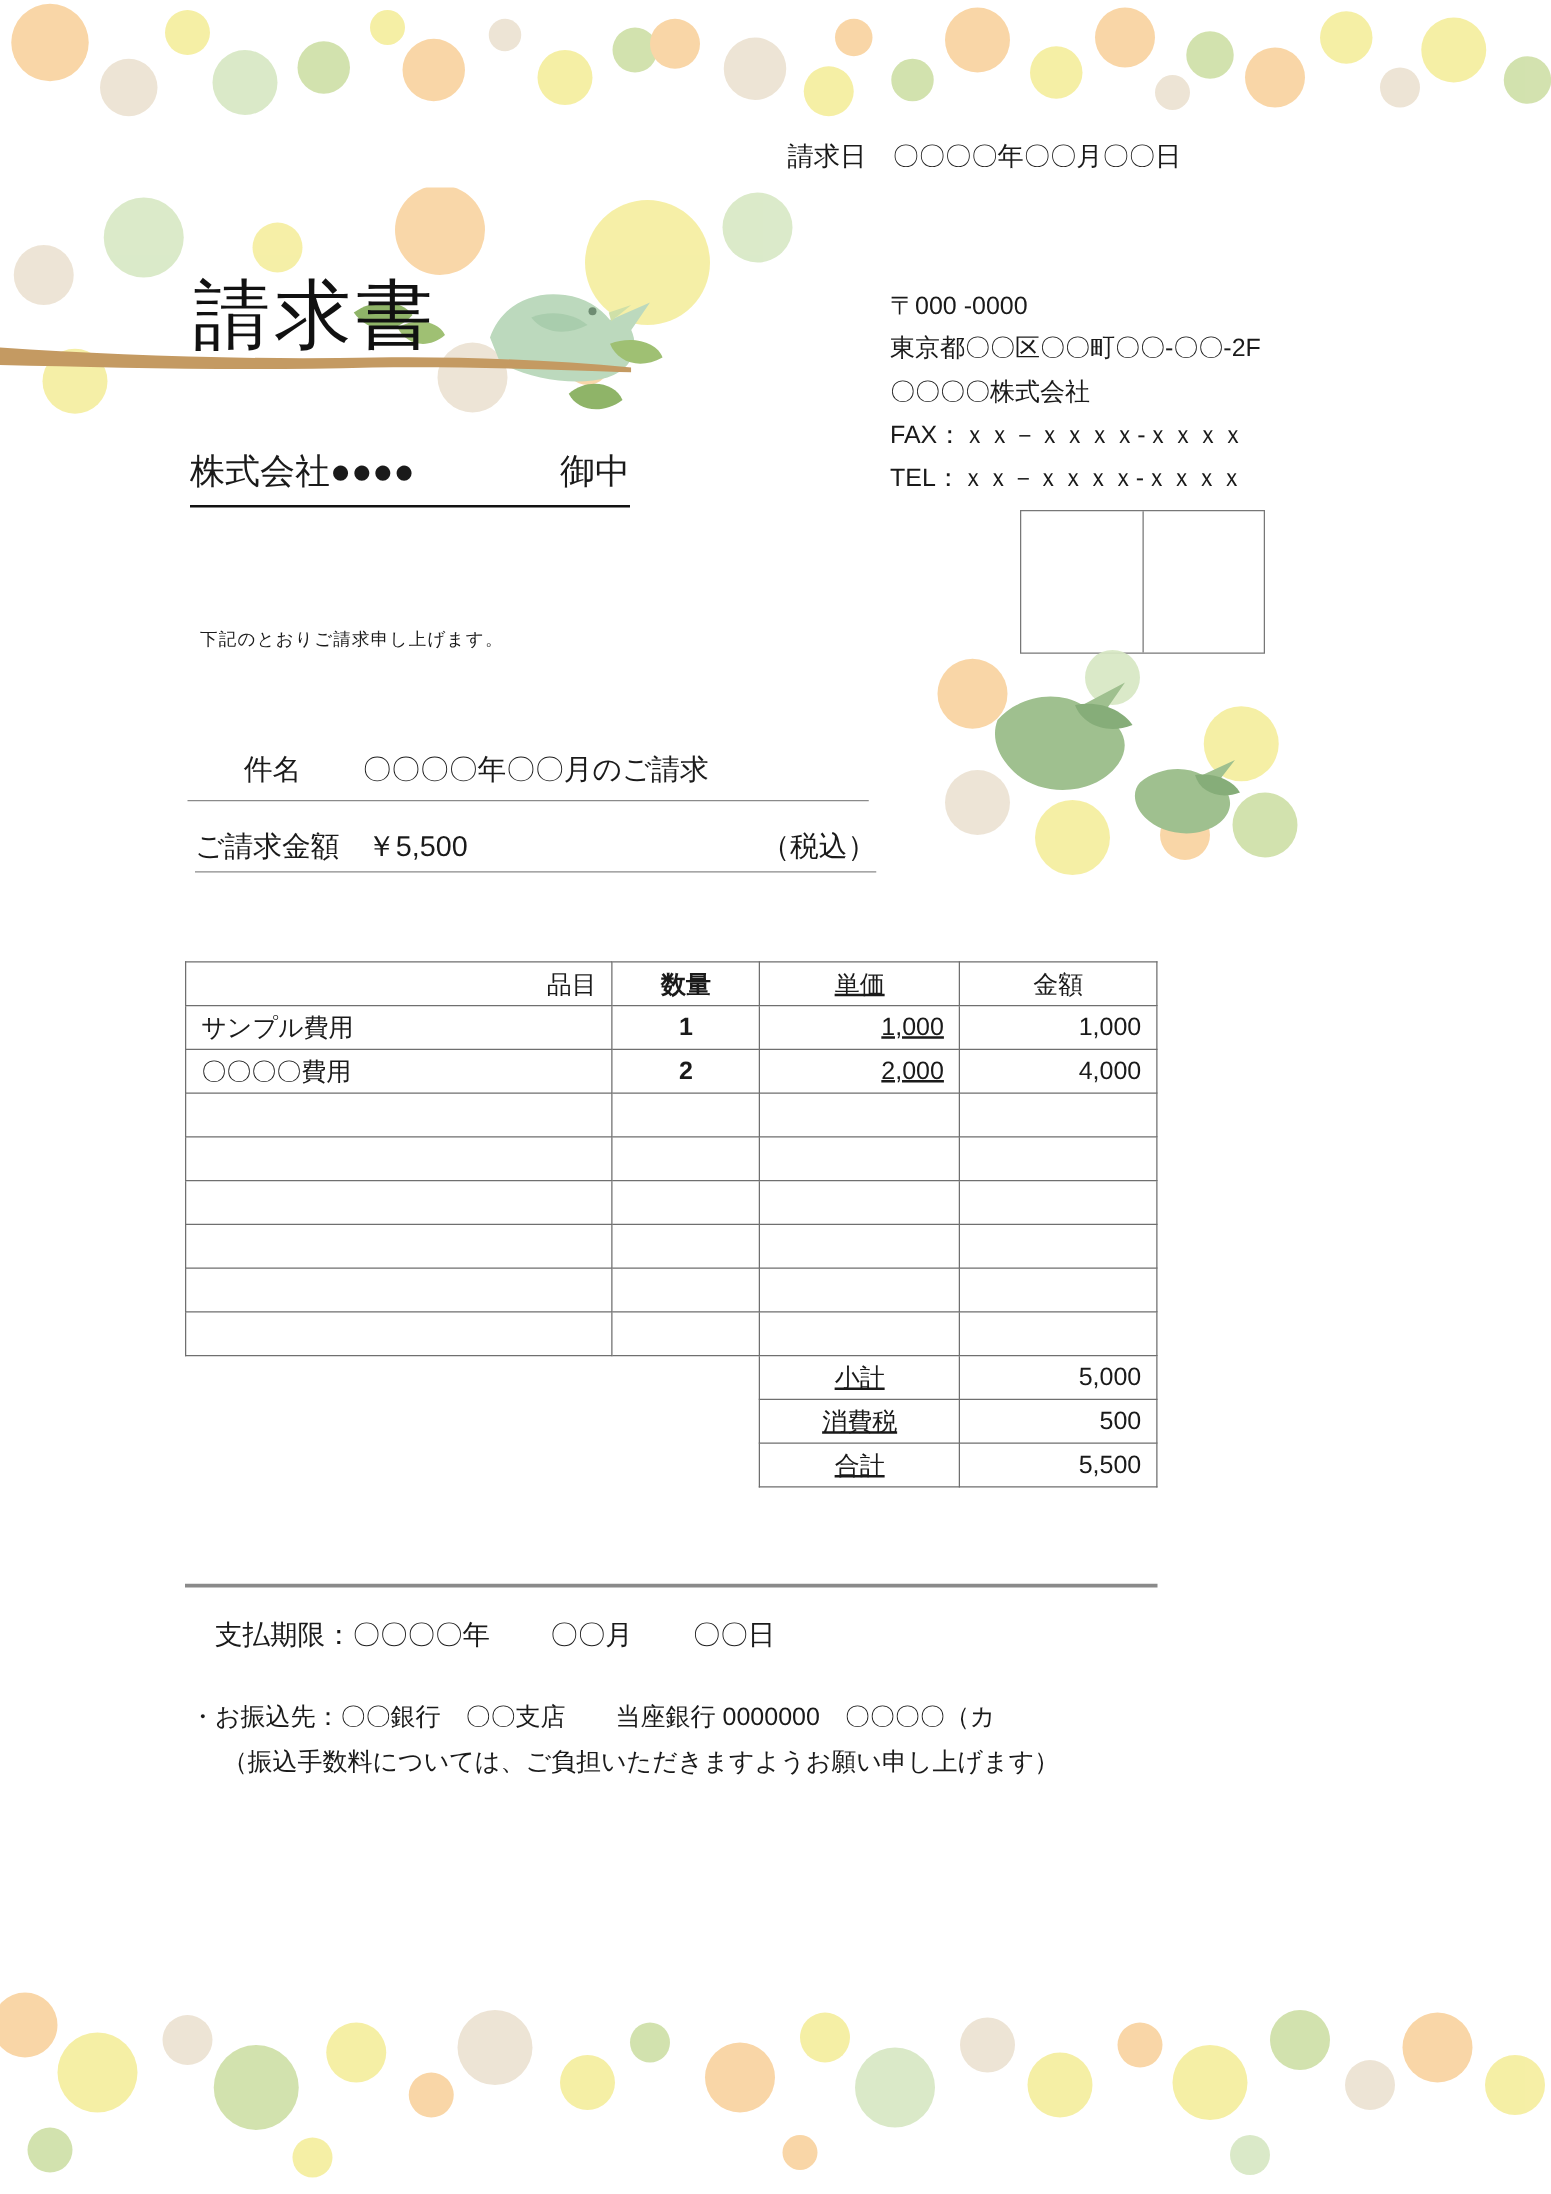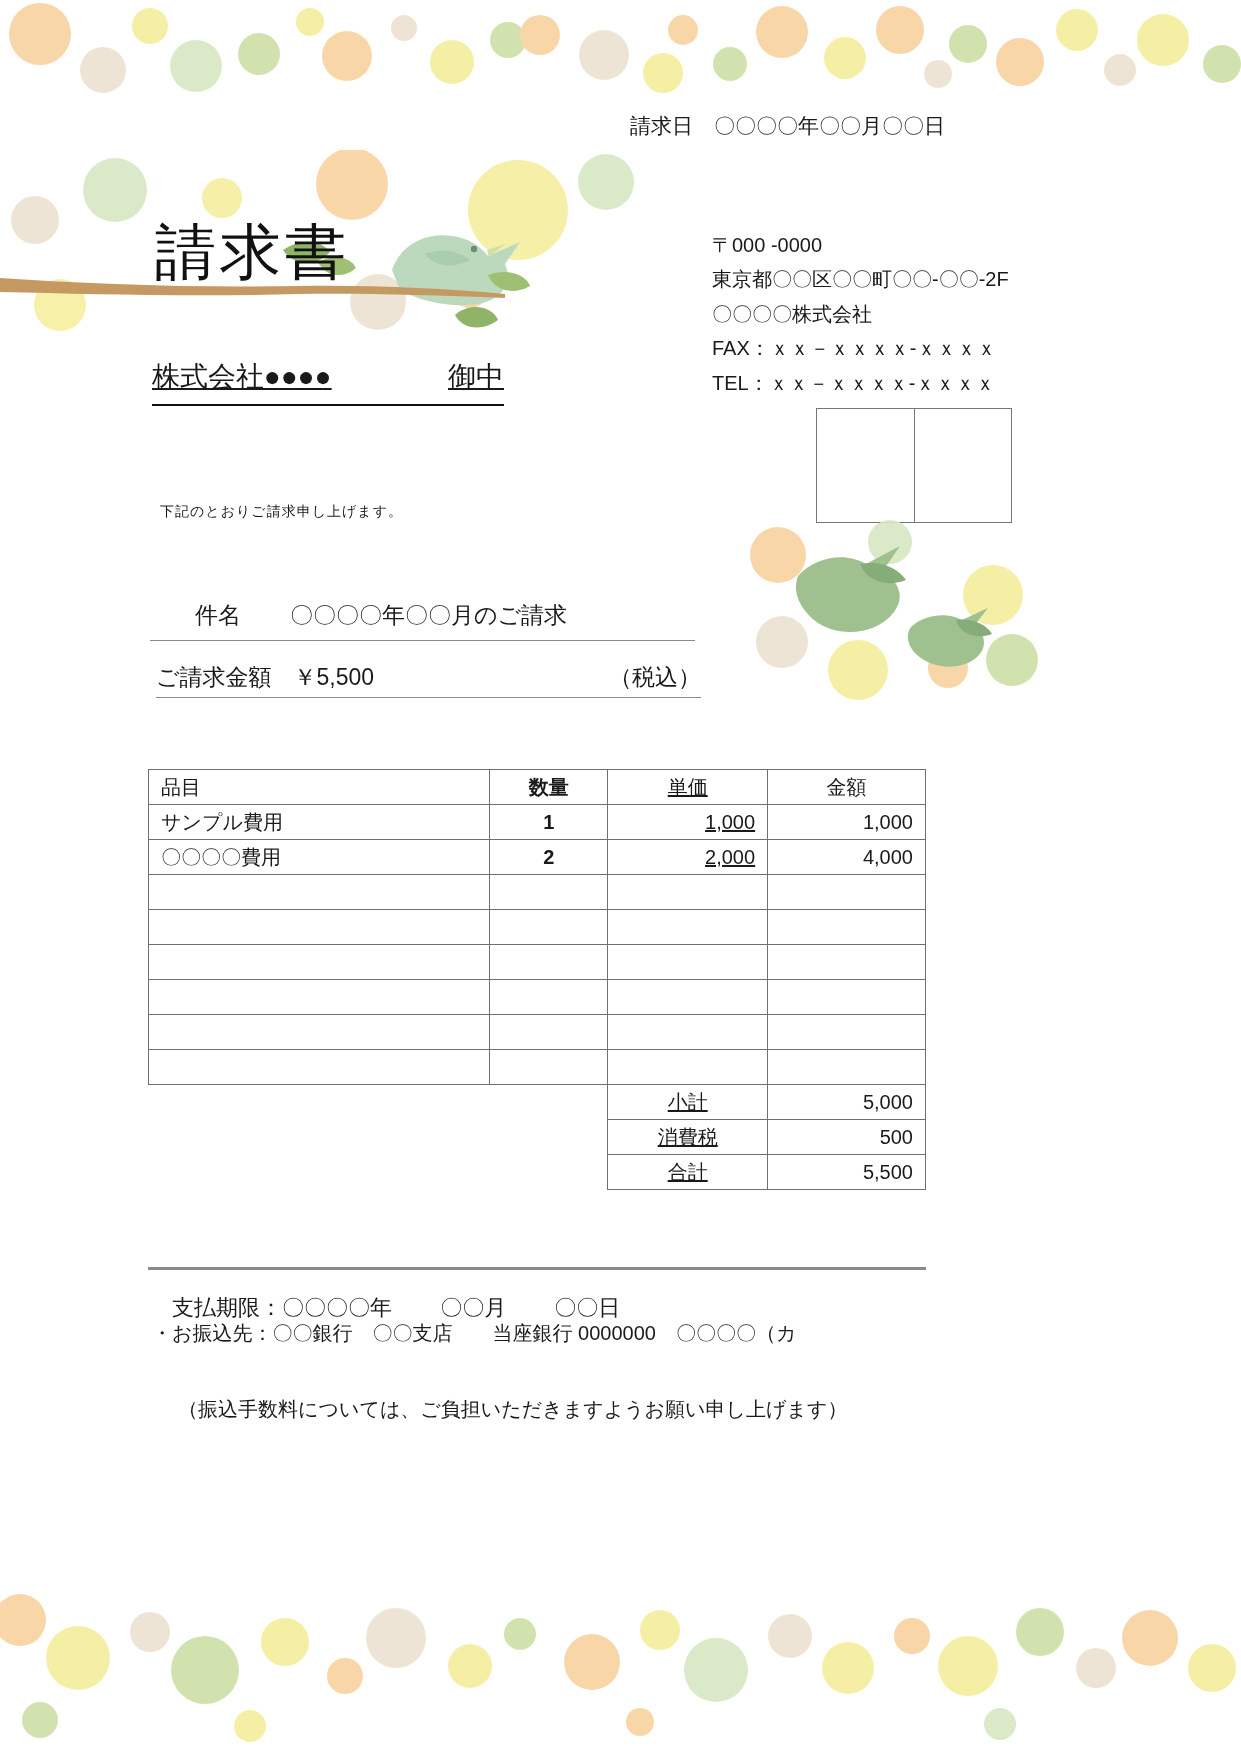--- a/index.html
+++ b/index.html
@@ -31,21 +31,21 @@
   
   #doc-title { position:absolute; left:155px; top:212px; font-size:61px; letter-spacing:4px;
                color:#111; z-index:5; }
 
   
   #branch { position:absolute; left:0; top:272px; width:505px; height:26px; z-index:2; }
 
   
   #recipient-row { position:absolute; left:152px; top:358px; width:352px; font-size:28px;
                    padding-bottom:8px; border-bottom:2px solid #111; display:flex;
-                   justify-content:space-between; align-items:flex-end;text-decoration:underline; }
+                   justify-content:space-between; align-items:flex-end; }
 
   
   #greeting { position:absolute; left:160px; top:503px; font-size:14px; letter-spacing:1px; }
 
   
   #subject-row { position:absolute; left:150px; top:600px; width:545px; font-size:23px;
                  padding-bottom:9px; border-bottom:1.5px solid #8a8a8a; display:flex; }
   #subject-row .lab { width:140px; padding-left:45px; }
   #amount-row { position:absolute; left:156px; top:662px; width:545px; font-size:23px;
                 padding-bottom:4px; border-bottom:1.5px solid #8a8a8a;
@@ -56,30 +56,30 @@
 
   
   #items-table { position:absolute; left:148px; top:769px; width:778px;
                  border-collapse:collapse; font-size:20px; }
   #items-table td, #items-table th { border:1px solid #6f6f6f; height:35px; padding:2px 12px;
                                      font-weight:normal; }
   #items-table .c-item { width:342px; }
   #items-table .c-qty  { width:118px; text-align:center;font-weight:bold; }
   #items-table .c-unit { width:160px; text-align:right;text-decoration:underline; }
   #items-table .c-amt  { width:158px; text-align:right; }
-  #items-table thead td { text-align:left; }
+  #items-table thead td { text-align:right; }
   #items-table .sum-label { text-align:center; }
   #items-table .empty-cell { border-left:none; border-top:none; border-bottom:none; border-right:none; }
 
   
   #footer-rule { position:absolute; left:148px; top:1267px; width:778px; height:0;
                  border-top:3px solid #8a8a8a; }
   #due-line { position:absolute; left:172px; top:1293px; font-size:22px; }
   #due-line span.seg { display:inline-block; }
-  #bank-line  { position:absolute; left:152px; top:1320px; font-size:20px; }
+  #bank-line  { position:absolute; left:152px; top:1360px; font-size:20px; }
   #bank-note  { position:absolute; left:178px; top:1396px; font-size:20px; }
 </style>
 </head>
 <body>
 
 <div class="deco-layer" id="top-deco">
   <svg width="1241" height="120" viewBox="0 0 1241 120">
     <g opacity="0.92">
       <circle cx="40" cy="34" r="31" fill="#f9d3a0"></circle>
       <circle cx="103" cy="70" r="23" fill="#ece2d2"></circle>

